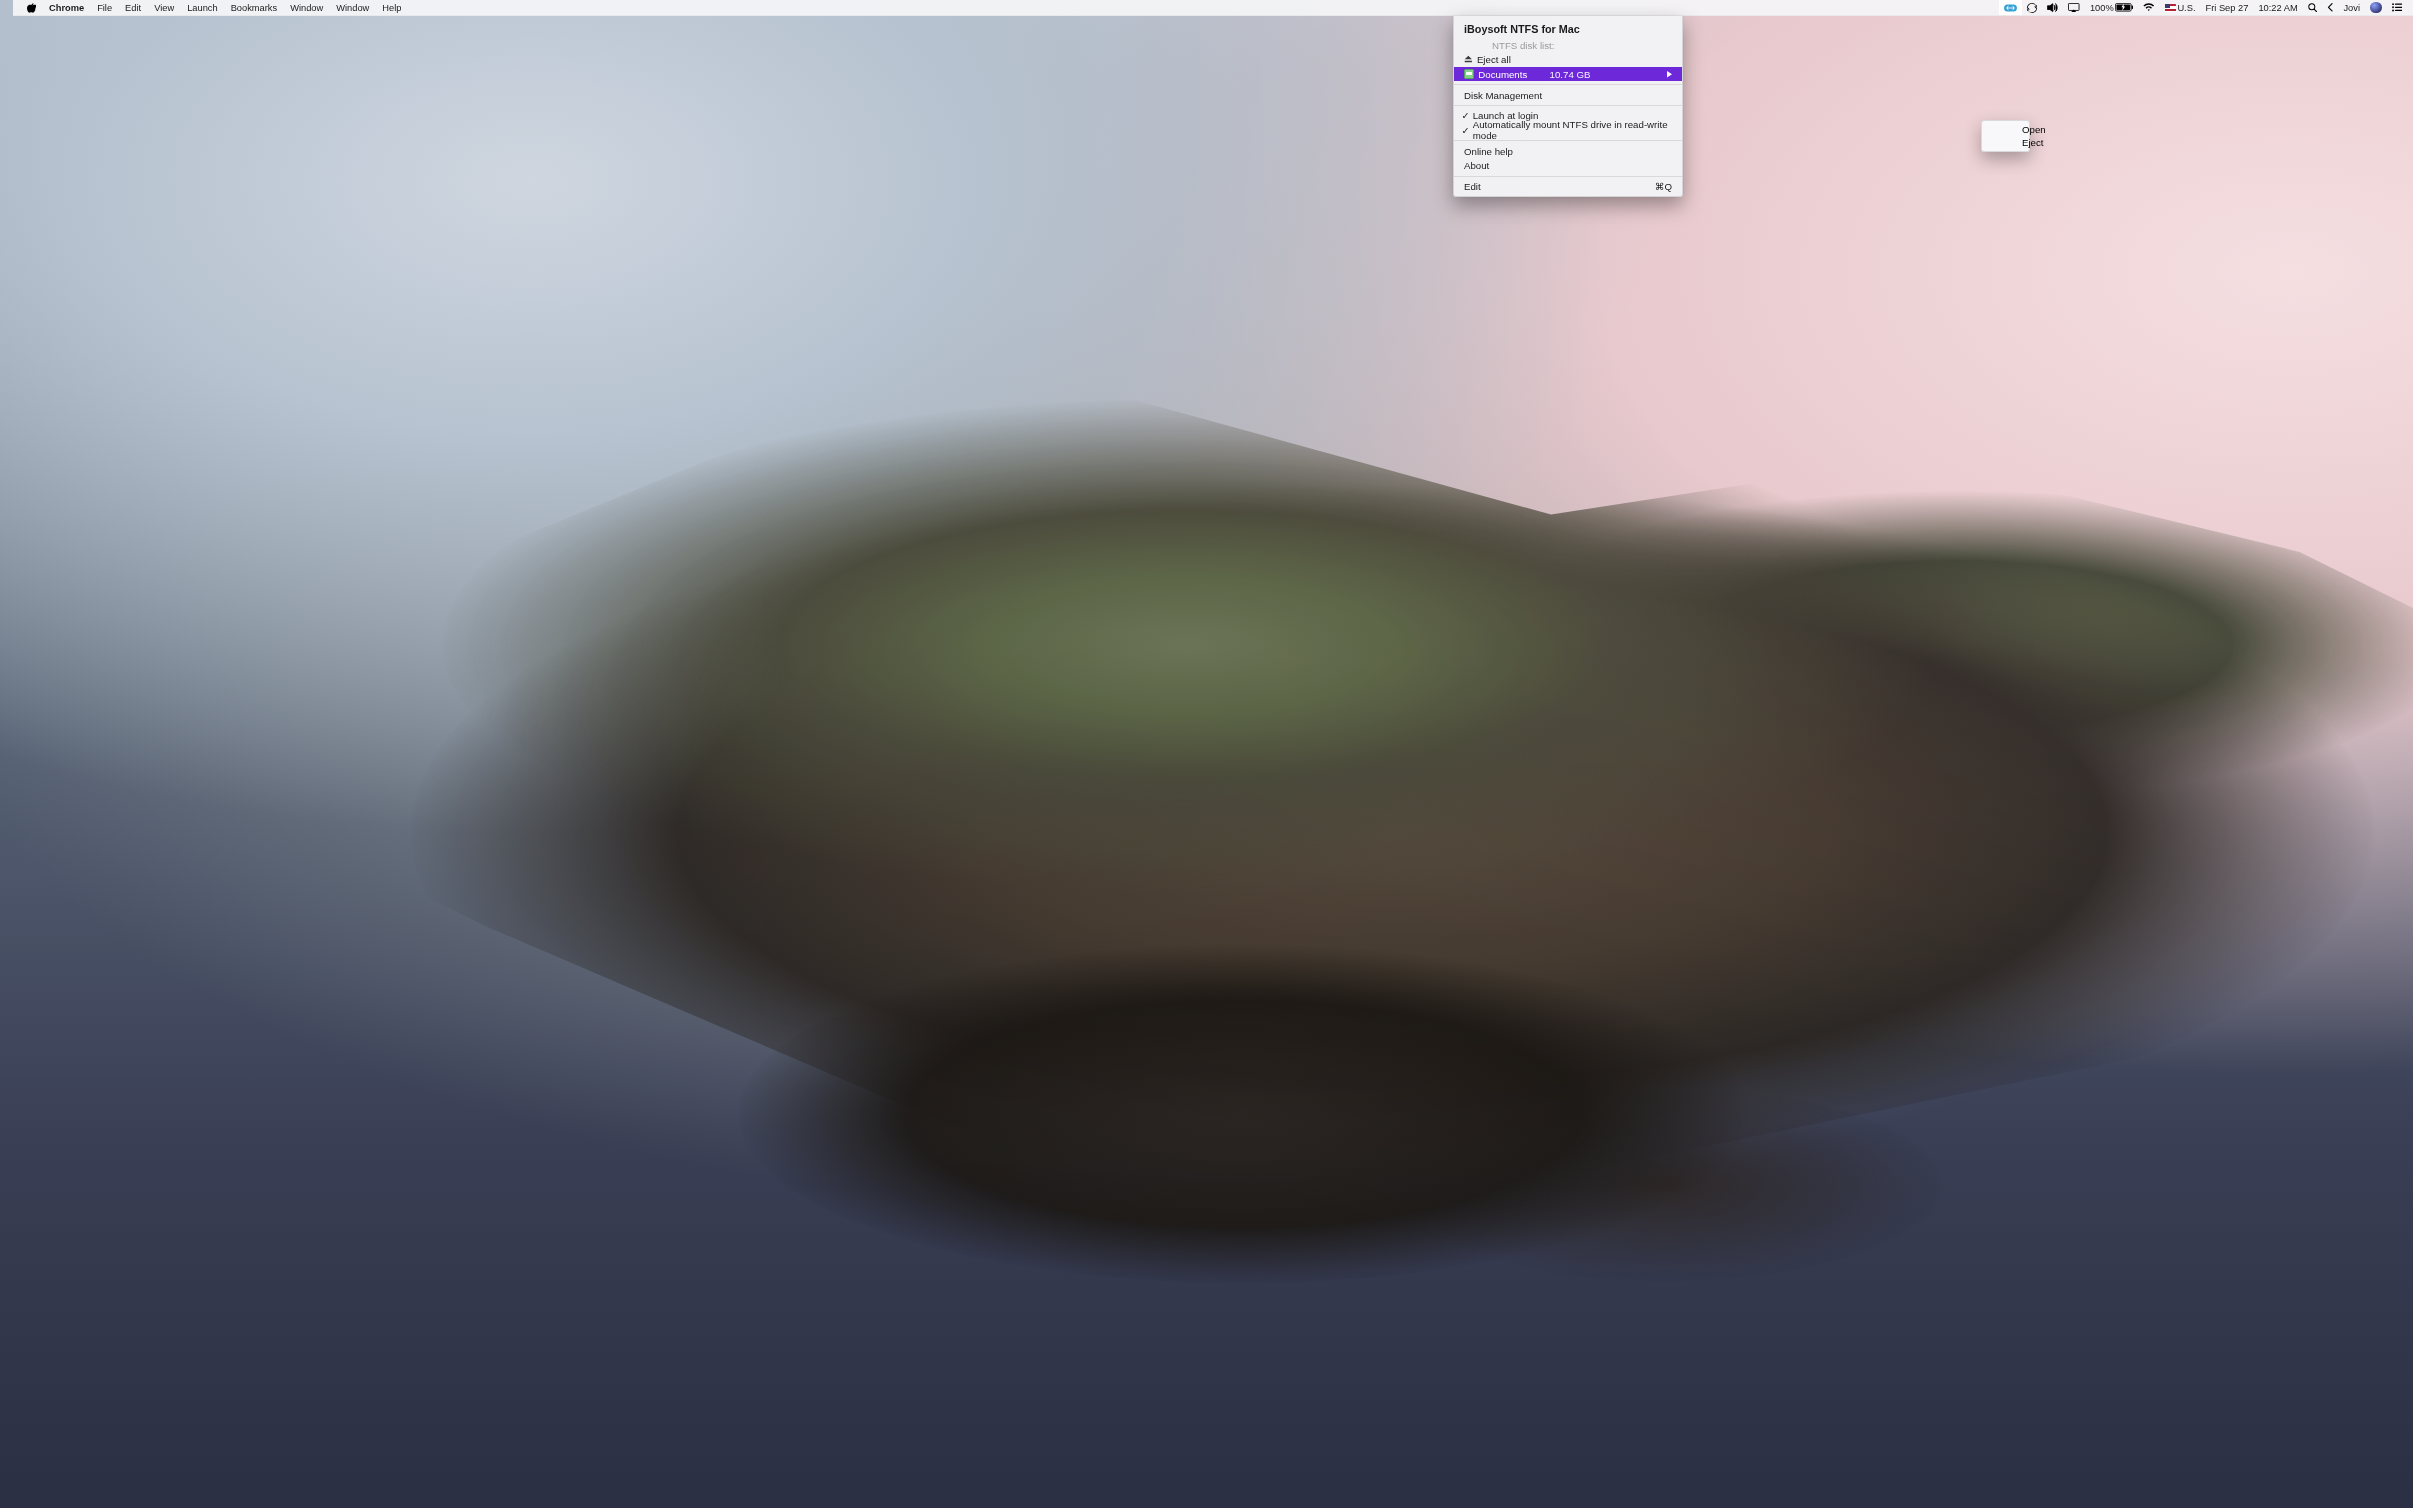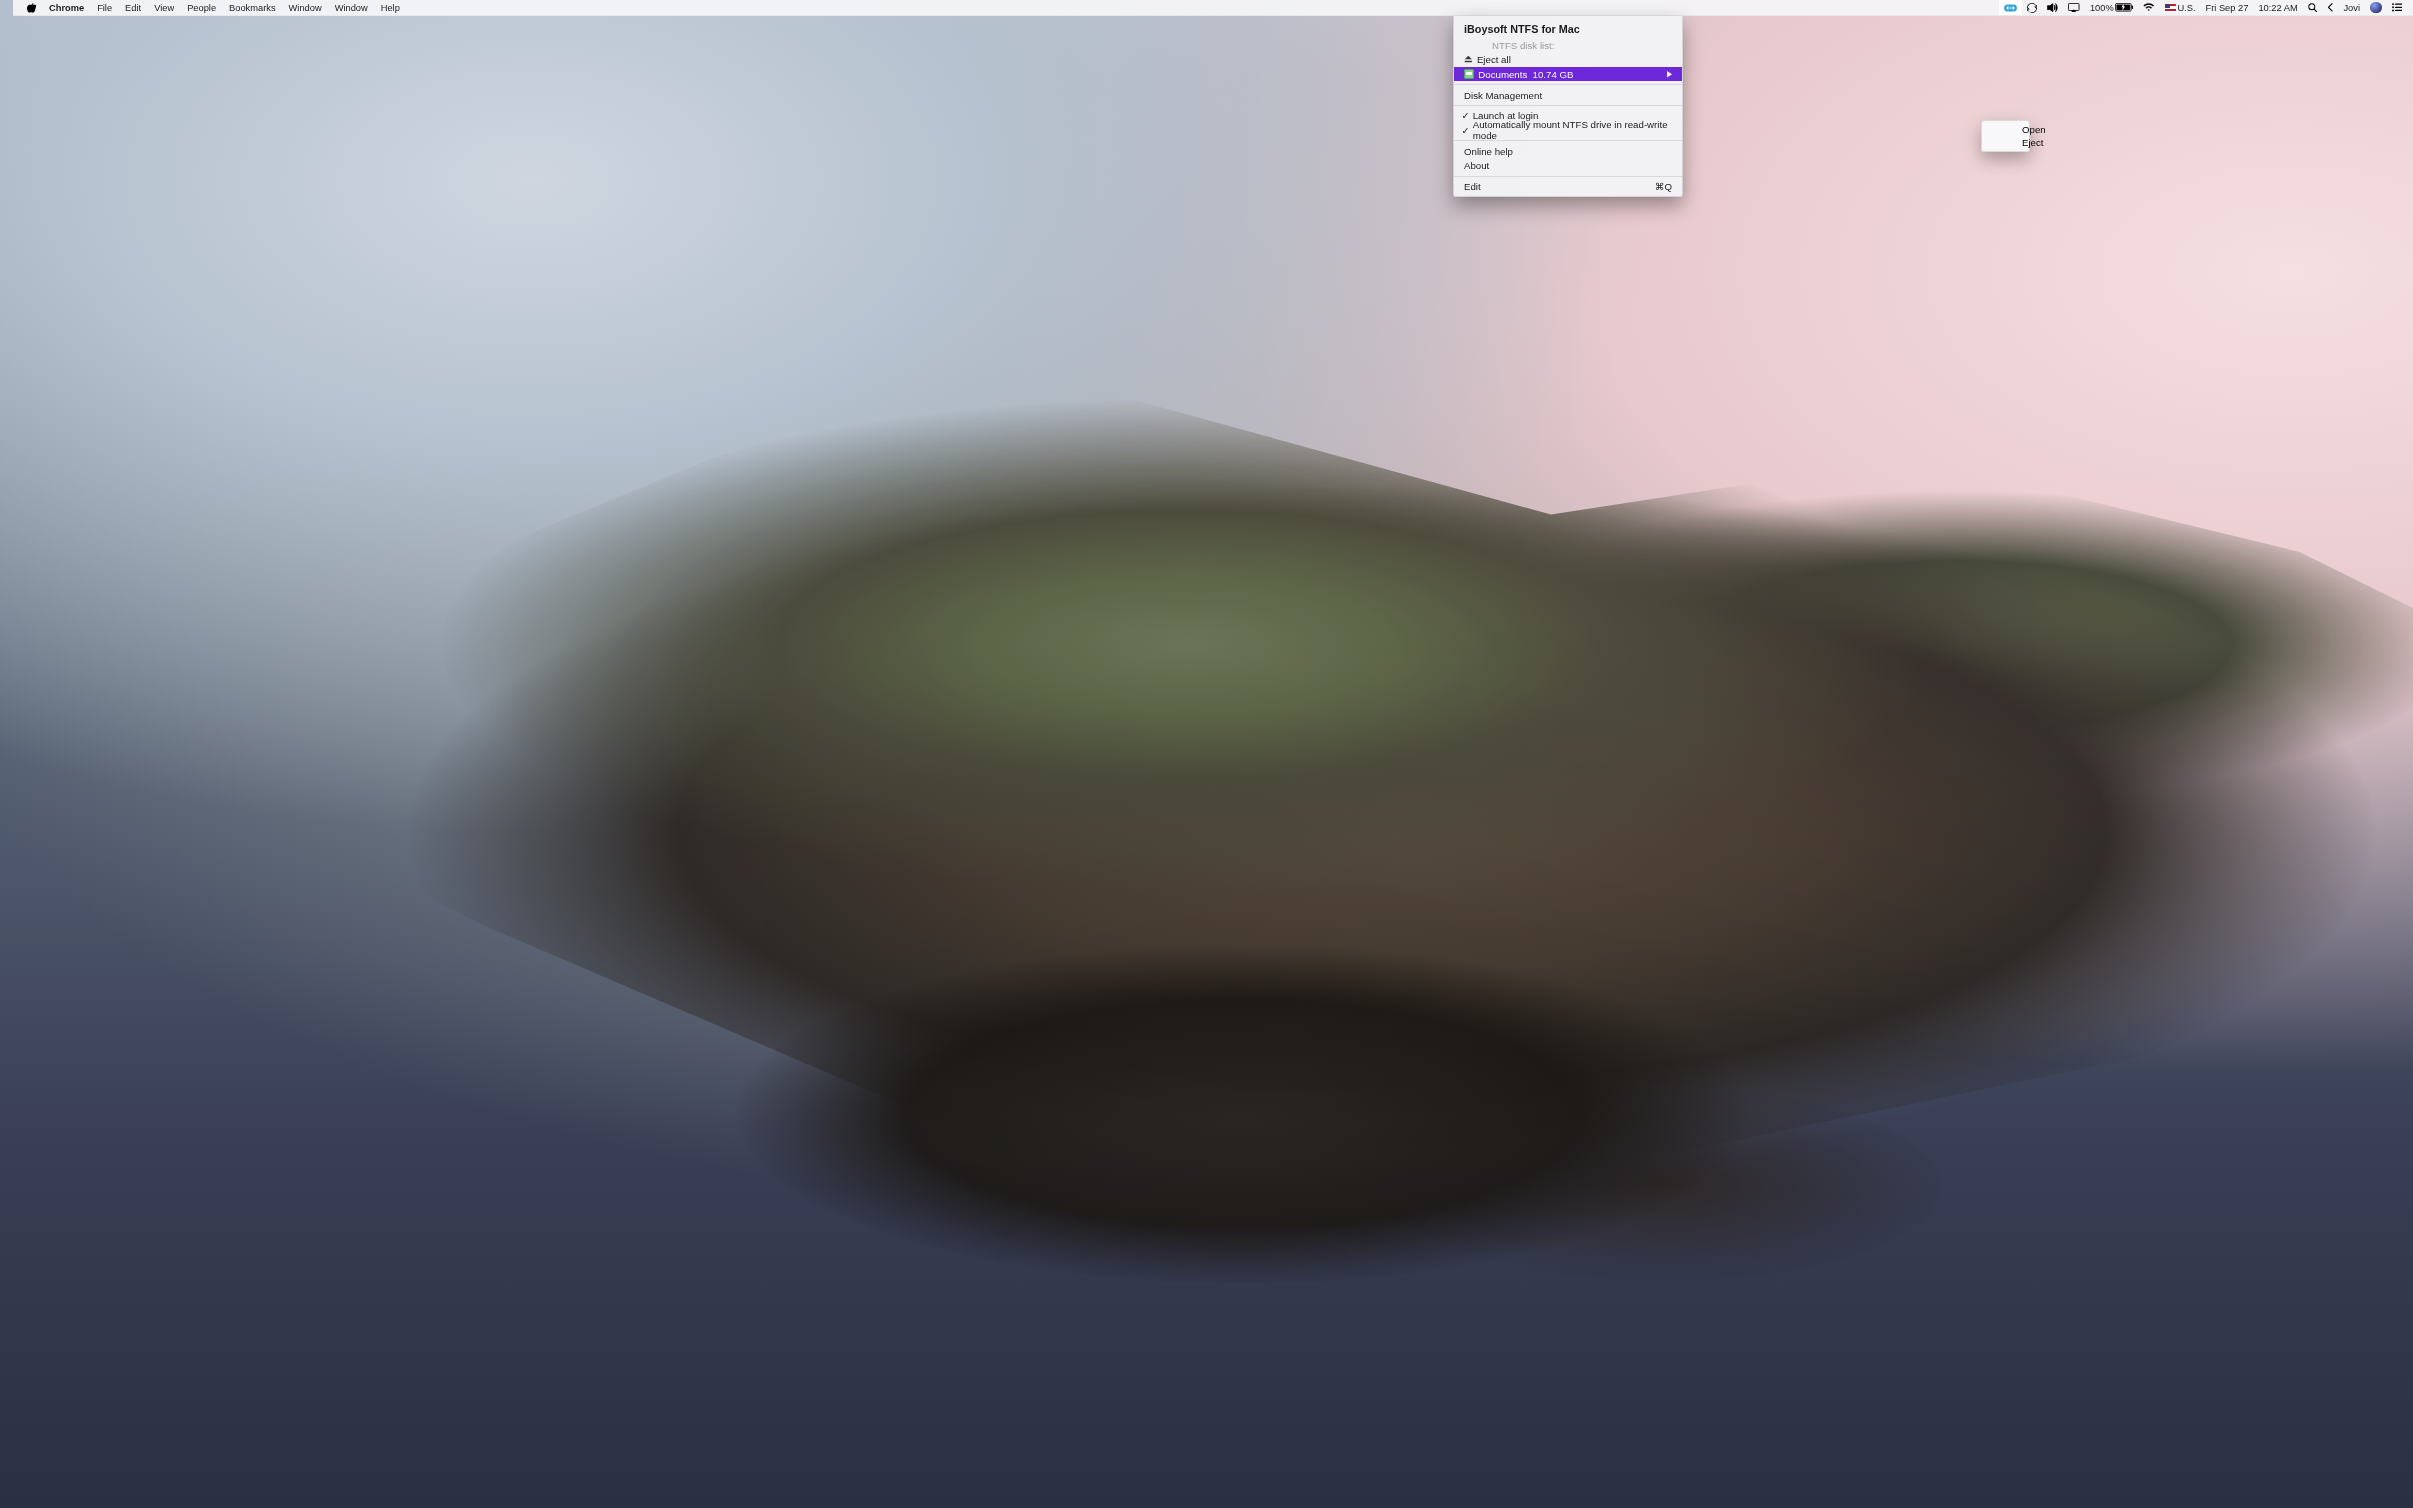--- a/index.html
+++ b/index.html
@@ -109,21 +109,21 @@
   <div class="menu-left">
     <div class="mitem">
       <svg width="9.3" height="10" viewBox="0 0 170 170">
           <path fill="#000" d="M150 124c-4 9-6 13-11 21-8 11-19 25-32 25-12 0-15-8-31-8s-20 8-32 8c-13 0-23-13-31-24C-2 112-5 72 12 50c11-15 29-24 46-24 17 0 28 9 42 9 14 0 22-9 42-9 15 0 31 8 42 23-37 20-31 73-34 75zM110 27c6-8 11-19 9-30-10 1-21 7-28 15-6 7-11 18-9 29 10 0 21-6 28-14z"></path>
         </svg>
     </div>
     <div class="mitem app-name">Chrome</div>
     <div class="mitem">File</div>
     <div class="mitem">Edit</div>
     <div class="mitem">View</div>
-    <div class="mitem">People</div>
+    <div class="mitem">Launch</div>
     <div class="mitem">Bookmarks</div>
     <div class="mitem">Window</div>
     <div class="mitem">Window</div>
     <div class="mitem">Help</div>
   </div>
 
   <div class="menu-right">
     <div class="sitem active">
       <svg width="13" height="10" viewBox="0 0 18 14">
           <rect x="0" y="2" width="18" height="10" rx="5" fill="#33a0d6"></rect>
@@ -207,21 +207,21 @@
   <div class="dd-disabled">NTFS disk list:</div>
   <div class="dd-row has-icon">
     <svg class="eject-ico" viewBox="0 0 12 12">
         <path fill="#3a3a3a" d="M6 1l5 5H1zM1 8h10v2H1z"></path>
       </svg>
     <span>Eject all</span>
   </div>
   <div class="dd-row has-icon highlight">
     <span class="drive-ico"></span>
     <span>Documents</span>
-    <span class="size-label" style="margin-left:1px;">10.74 GB</span>
+    <span class="size-label" style="margin-left:18px;">10.74 GB</span>
     <span class="tail">
       <svg width="5" height="6.5" viewBox="0 0 7 9">
           <path fill="#fff" d="M0 0l7 4.5L0 9z"></path>
         </svg>
     </span>
   </div>
   <div class="dd-sep"></div>
   <div class="dd-row" style="padding-left:10px">
     <span>Disk Management</span>
   </div>

